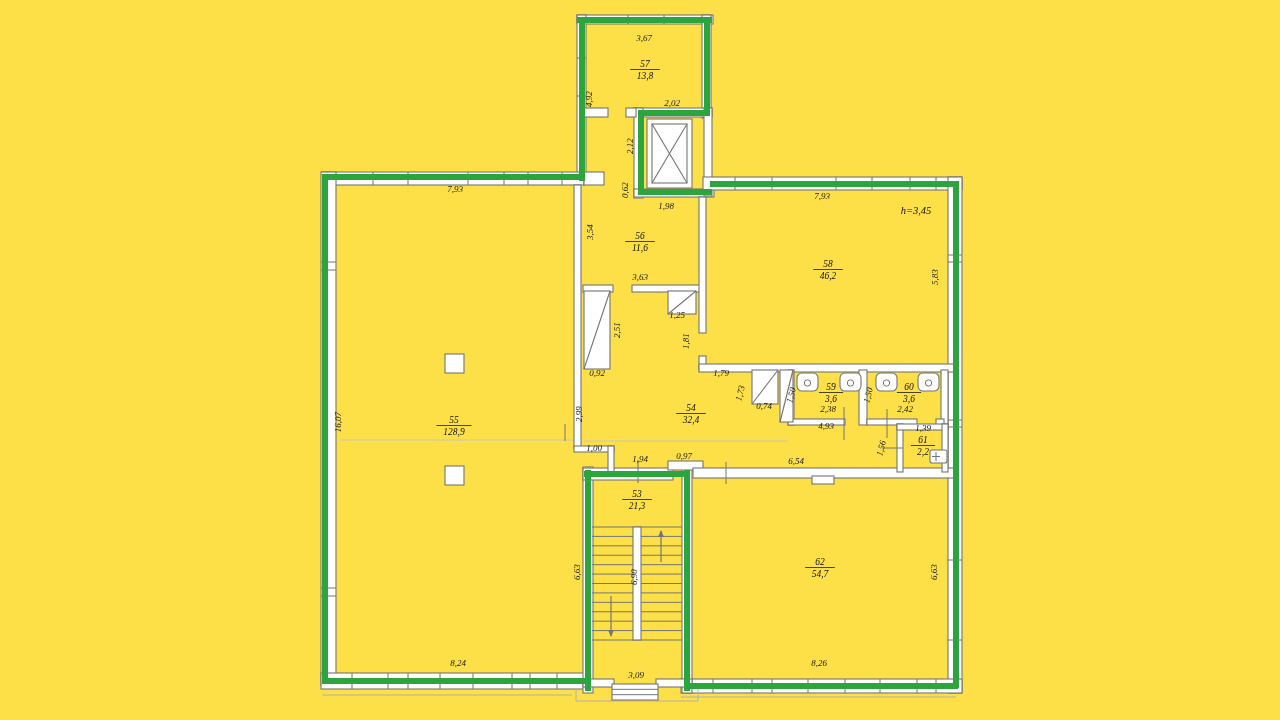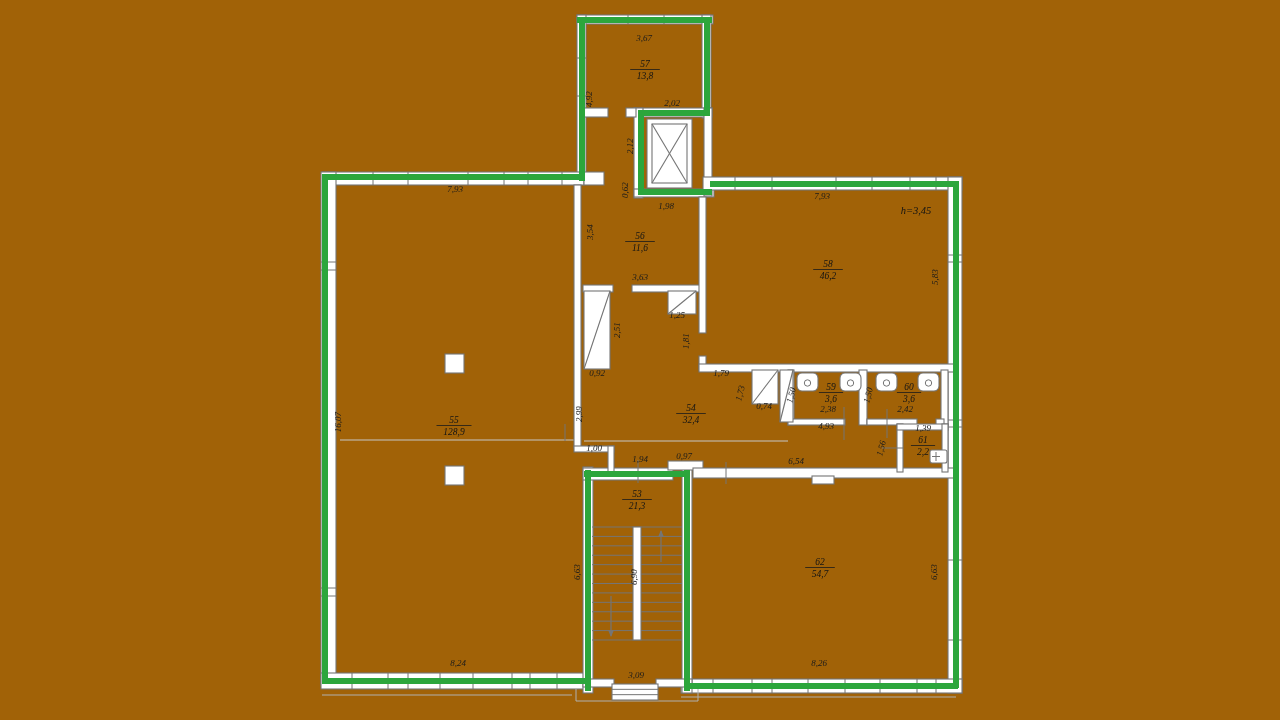--- a/index.html
+++ b/index.html
@@ -1,16 +1,16 @@
 <!DOCTYPE html>
 <html><head>
 <meta charset="utf-8">
 <style>
   html,body{margin:0;padding:0;background:#ffffff;}
-  .stage{width:1280px;height:720px;position:relative;background:#a16207;overflow:hidden;}
+  .stage{width:1280px;height:720px;position:relative;background:#fde047;overflow:hidden;}
   svg{display:block;}
   .dim{font-family:"Liberation Serif",serif;font-style:italic;font-size:9px;fill:#1b1b1b;}
   .room{font-family:"Liberation Serif",serif;font-style:italic;font-size:9.5px;fill:#141414;}
   .note{font-family:"Liberation Serif",serif;font-style:italic;font-size:10.5px;fill:#141414;}
 </style>
 </head>
 <body>
 
 <div class="stage">
   <svg id="plan" width="1280" height="720" viewBox="0 0 1280 720" xmlns="http://www.w3.org/2000/svg">

